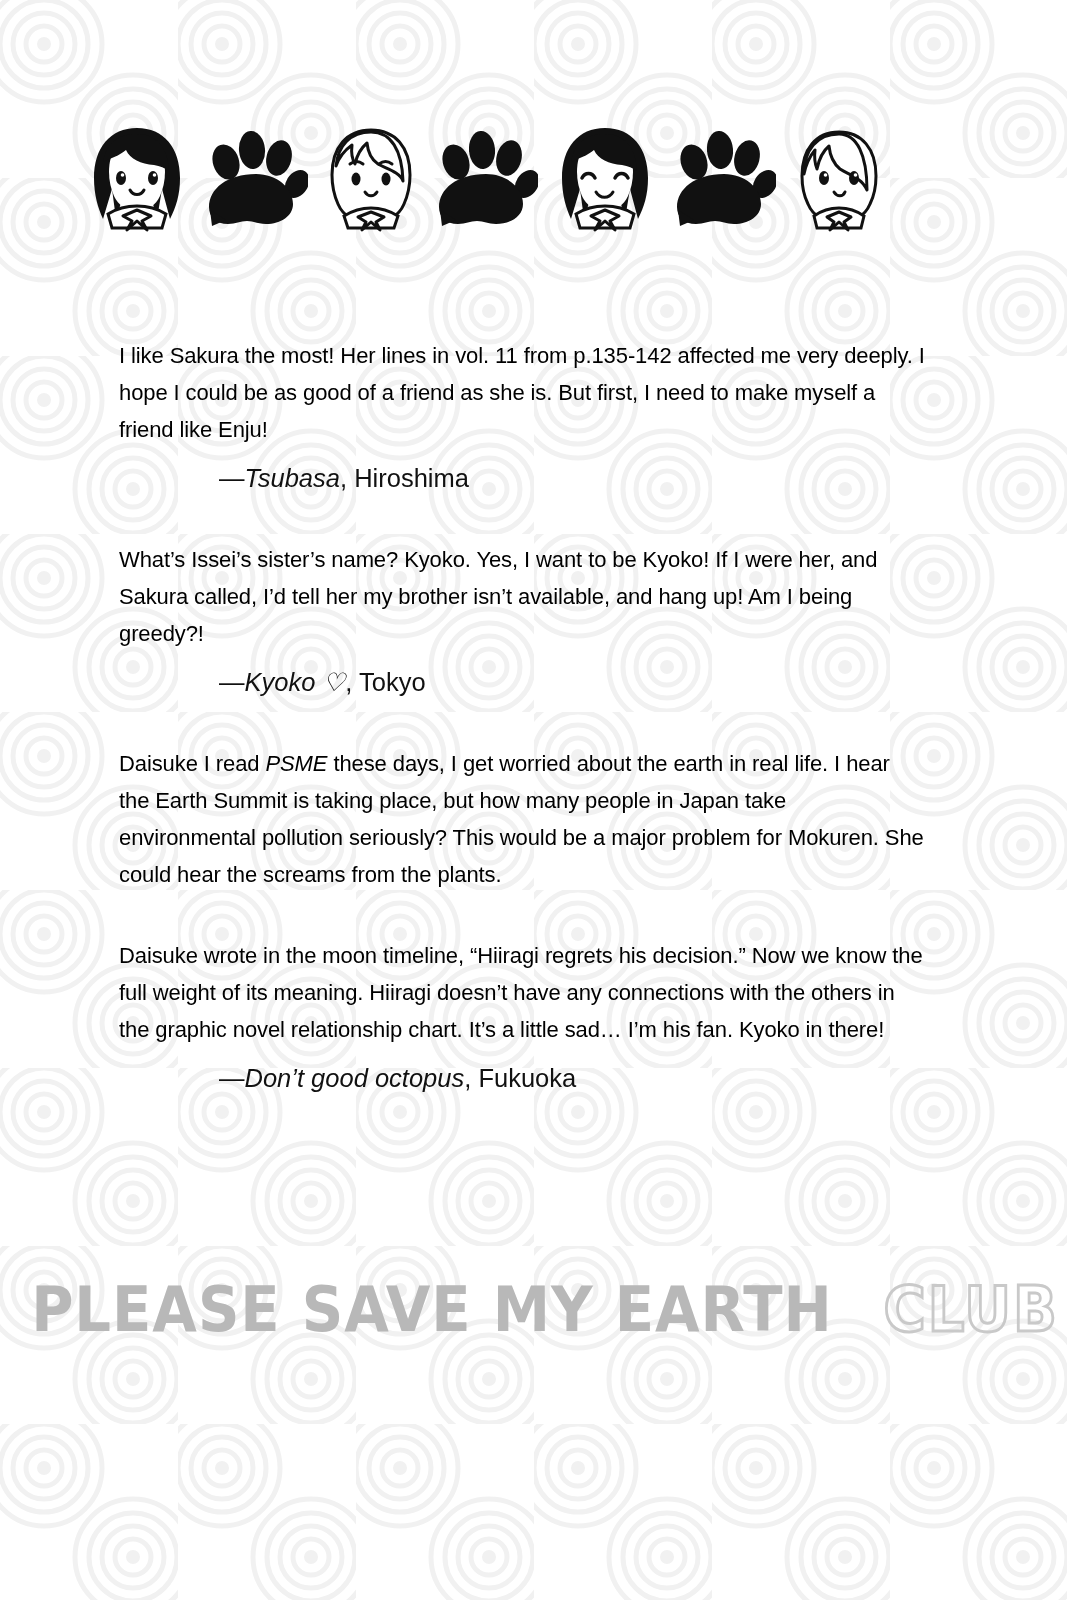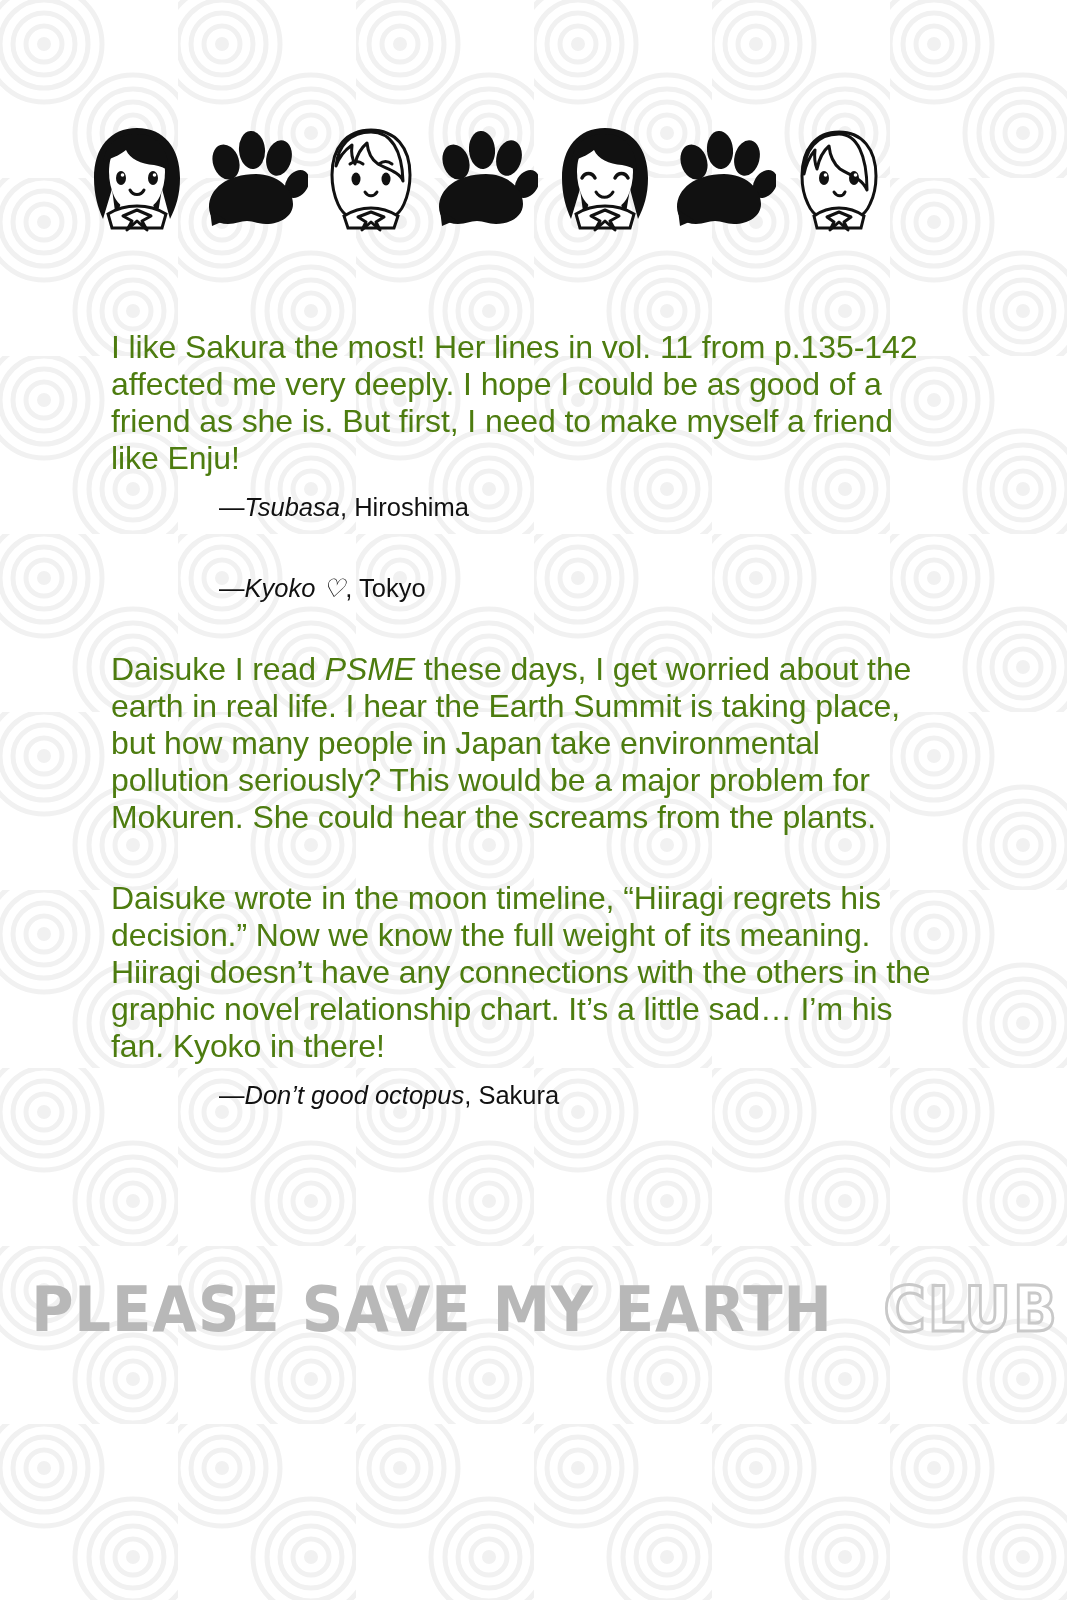--- a/index.html
+++ b/index.html
@@ -55,25 +55,25 @@
   .letters {
     position: absolute;
     top: 325px;
     left: 107px;
     width: 830px;
   }
   .letter { margin-bottom: 44px; }
   .letter:last-child { margin-bottom: 0; }
 
   .letter-body {
-    font-size: 32px;
+    font-size: 22px;
     line-height: 37px;
     letter-spacing: -0.1px;
-    color: #4d7c0f;
-    margin: 4px;
+    color: #000000;
+    margin: 12px;
   }
   .letter-body em {
   }
   .signature {
     font-size: 25.5px;
     line-height: 37px;
     margin: 12px;
     padding-left: 100px;
     white-space: nowrap;
   }
@@ -226,30 +226,31 @@
   </div>
 
   <div class="letters">
 
     <div class="letter">
       <p class="letter-body">I like Sakura the most! Her lines in vol. 11 from p.135-142 affected me very deeply. I hope I could be as good of a friend as she is. But first, I need to make myself a friend like Enju!</p>
       <p class="signature"><span>—</span><span class="sig-name">Tsubasa</span><span class="sig-city">, Hiroshima</span></p>
     </div>
 
     <div class="letter">
+      <p class="letter-body">What’s Issei’s sister’s name? Kyoko. Yes, I want to be Kyoko! If I were her, and Sakura called, I’d tell her my brother isn’t available, and hang up! Am I being greedy?!</p>
       <p class="signature"><span>—</span><span class="sig-name">Kyoko ♡</span><span class="sig-city">, Tokyo</span></p>
     </div>
 
     <div class="letter">
       <p class="letter-body"><span>Daisuke I read </span><em>PSME</em><span> these days, I get worried about the earth in real life. I hear the Earth Summit is taking place, but how many people in Japan take environmental pollution seriously? This would be a major problem for Mokuren. She could hear the screams from the plants.</span></p>
     </div>
 
     <div class="letter">
       <p class="letter-body">Daisuke wrote in the moon timeline, “Hiiragi regrets his decision.” Now we know the full weight of its meaning. Hiiragi doesn’t have any connections with the others in the graphic novel relationship chart. It’s a little sad… I’m his fan. Kyoko in there!</p>
-      <p class="signature"><span>—</span><span class="sig-name">Don’t good octopus</span><span class="sig-city">, Sakura</span></p>
+      <p class="signature"><span>—</span><span class="sig-name">Don’t good octopus</span><span class="sig-city">, Fukuoka</span></p>
     </div>
 
   </div>
 
   <div class="footer">
     <span class="footer-mark">PLEASE SAVE MY EARTH</span><span class="footer-mark footer-club">CLUB</span>
   </div>
 
 </div>
 

